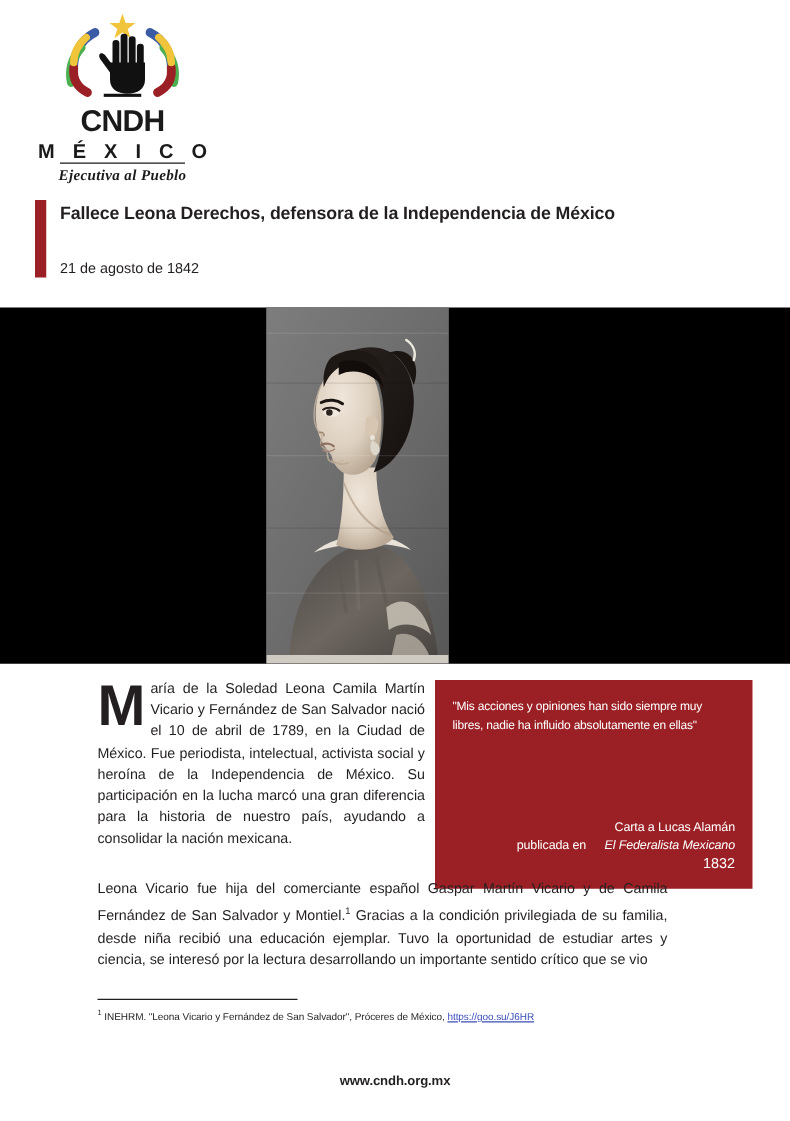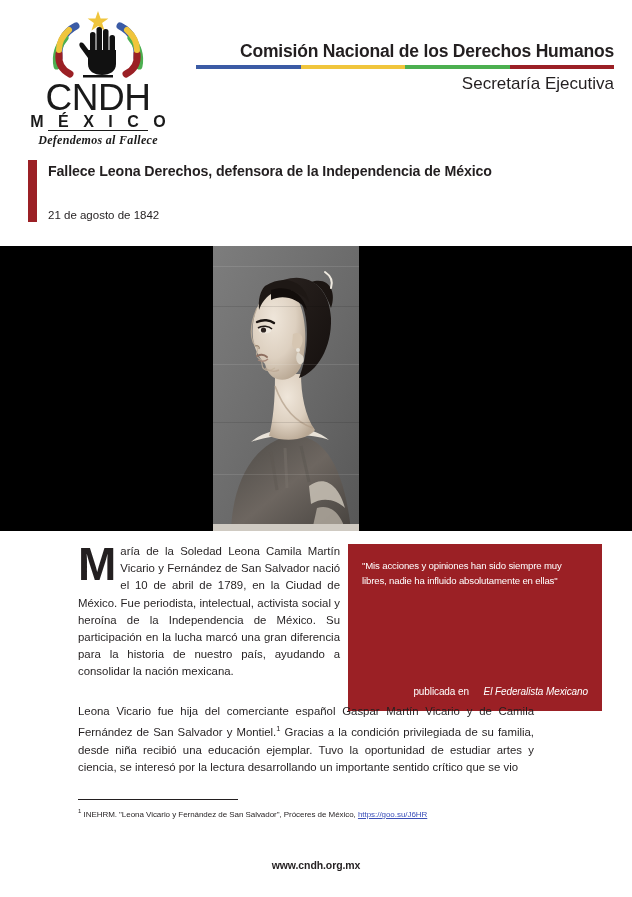--- a/index.html
+++ b/index.html
@@ -33,22 +33,22 @@
   }
   .logo-emblem {
     position: relative;
     width: 152px;
     height: 72px;
   }
   .logo-emblem svg { display: block; margin: 0 auto; }
 
   .logo-cndh {
     font-family: "Liberation Sans", sans-serif;
-    font-weight: normal;
-    font-size: 37px;
+    font-weight: bold;
+    font-size: 24px;
     letter-spacing: -0.5px;
     line-height: 34px;
     color: #1a1a1a;
     margin-top: 1px;
   }
   .logo-mexico {
     font-family: "Liberation Sans", sans-serif;
     font-size: 16px;
     font-weight: bold;
     letter-spacing: 5px;
@@ -298,33 +298,23 @@
           <path d="M46 36 C43 33 40 35 42 39 L50 50 L52 44 Z"></path>
           <path d="M50 42 h28 v14 c0 7 -6 11 -14 11 c-8 0 -14 -4 -14 -11 Z"></path>
         </g>
 
         <rect x="45" y="67" width="30" height="2.5" fill="#111111"></rect>
       </svg>
     </div>
     <div class="logo-cndh">CNDH</div>
     <div class="logo-mexico">M É X I C O</div>
     <div class="logo-rule"></div>
-    <div class="logo-tag">Defendemos al Fallece</div>
+    <div class="logo-tag">Ejecutiva al Pueblo</div>
   </div>
 
-  <div class="header-titles">
-    <div class="org-name">Comisión Nacional de los Derechos Humanos</div>
-    <div class="color-bar">
-      <span style="background:#3b5ba5"></span>
-      <span style="background:#f0c53c"></span>
-      <span style="background:#4caf50"></span>
-      <span style="background:#9b2025"></span>
-    </div>
-    <div class="sub-name">Secretaría Ejecutiva</div>
-  </div>
 
 </div>
 
 <div class="title-block">
   <div class="title-bar"></div>
   <div class="doc-title">Fallece Leona Derechos, defensora de la Independencia de México</div>
   <div class="doc-date">21 de agosto de 1842</div>
 </div>
 
 <div class="image-band">
@@ -412,21 +402,23 @@
       <rect x="0" y="278" width="146" height="7" fill="#cfcac2"></rect>
     </svg>
   </div>
 </div>
 
 <div class="content">
 
   <div class="quote-box">
     <div class="quote-text">"Mis acciones y opiniones han sido siempre muy libres, nadie ha influido absolutamente en ellas"</div>
     <div class="quote-attrib">
+      <div class="quote-source">Carta a Lucas Alamán</div>
       <div class="quote-source"><span>publicada en </span><i>El Federalista Mexicano</i></div>
+      <div class="quote-year">1832</div>
     </div>
   </div>
 
   <div class="para-1">
     <span class="dropcap">M</span><span>aría de la Soledad Leona Camila Martín Vicario y Fernández de San Salvador nació el 10 de abril de 1789, en la Ciudad de México. Fue periodista, intelectual, activista social y heroína de la Independencia de México. Su participación en la lucha marcó una gran diferencia para la historia de nuestro país, ayudando a consolidar la nación mexicana.</span>
   </div>
 
   <div class="para-2"><span>Leona Vicario fue hija del comerciante español Gaspar Martín Vicario y de Camila Fernández de San Salvador y Montiel.</span><sup>1</sup><span> Gracias a la condición privilegiada de su familia, desde niña recibió una educación ejemplar. Tuvo la oportunidad de estudiar artes y ciencia, se interesó por la lectura desarrollando un importante sentido crítico que se vio</span></div>
 
   <div class="footnote-wrap">

